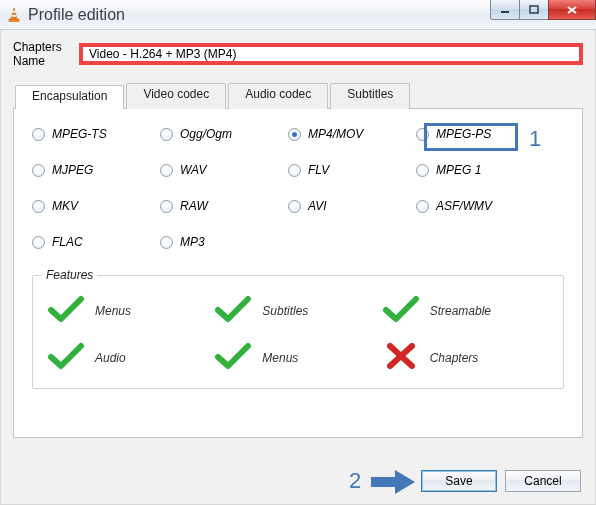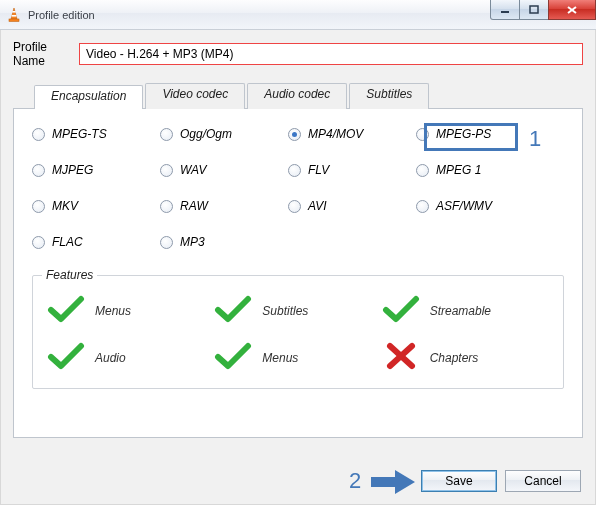--- a/index.html
+++ b/index.html
@@ -20,21 +20,21 @@
     background: linear-gradient(#fdfdfe, #eef1f6 45%, #e7ebf2 46%, #f2f5fa);
     border-bottom: 1px solid #c9cfd7;
     display: flex;
     align-items: center;
     padding-left: 6px;
     position: relative;
   }
   .titlebar .title {
     margin-left: 6px;
     color: #3a3f47;
-    font-size: 11px;
+    font-size: 16px;
   }
   .titlebar .icon { width: 16px; height: 16px; display:inline-block; }
   .win-controls {
     position: absolute; right: 0; top: 0;
     display: flex;
     height: 20px;
   }
   .win-btn {
     width: 30px; height: 20px;
     border: 1px solid #7a8a9a;
@@ -61,32 +61,31 @@
     border-top: none;
     padding: 10px 12px 12px 12px;
   }
 
   
   .row-name { display: flex; align-items: center; margin-bottom: 14px; }
   .row-name .lbl { width: 66px; }
   .row-name input {
     flex: 1;
     height: 22px;
-    border: 1px solid #ef4444;
+    border: 4px solid #ef4444;
     padding: 2px 6px;
     font: inherit;
     background: #fff;
   }
 
   
   .tabset {
     display: flex;
     align-items: flex-end;
-    margin-left: 21px;
-    font-style: italic;
+    margin-left: 2px;
   }
   .tab {
     height: 26px;
     line-height: 20px;
     padding: 0 16px;
     border: 1px solid #bfc5cd;
     border-bottom: none;
     background: #f0f0f0;
     border-top-left-radius: 2px;
     border-top-right-radius: 2px;
@@ -222,21 +221,21 @@
         <line x1="2" y1="2" x2="10" y2="8" stroke="#fff" stroke-width="2"></line>
         <line x1="10" y1="2" x2="2" y2="8" stroke="#fff" stroke-width="2"></line>
       </svg>
     </div>
   </div>
 </div>
 
 <div class="client">
 
   <div class="row-name">
-    <span class="lbl">Profile Name</span>
+    <span class="lbl">Chapters Name</span>
     <input type="text" value="Video - H.264 + MP3 (MP4)" style="">
   </div>
 
   <div class="tabset">
     <div class="tab active"><span>Encapsulation</span></div>
     <div class="tab"><span>Video codec</span></div>
     <div class="tab"><span>Audio codec</span></div>
     <div class="tab"><span>Subtitles</span></div>
   </div>
 

